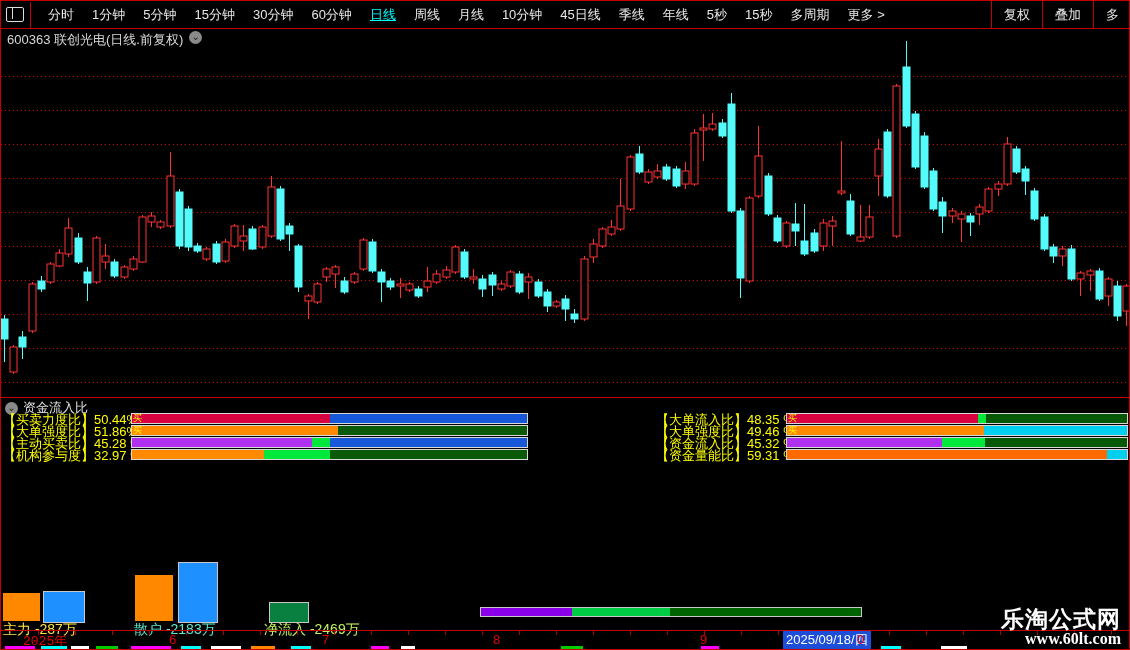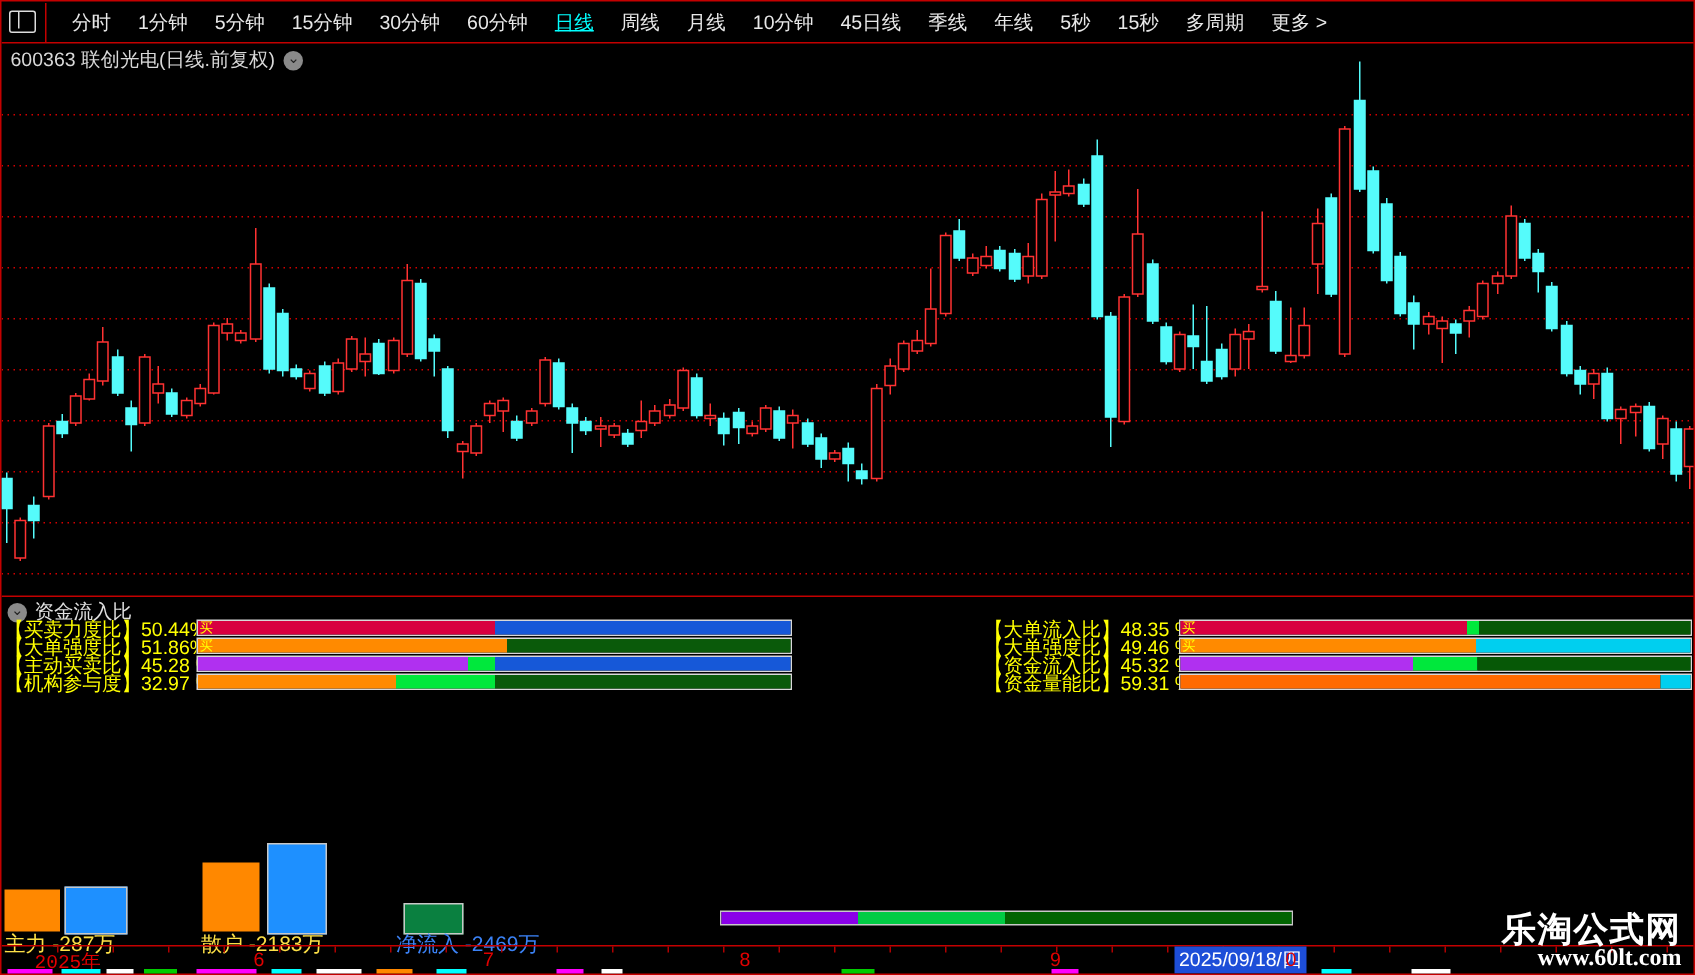--- a/index.html
+++ b/index.html
@@ -12,21 +12,21 @@
            display:flex;align-items:center;color:#e8e8e8;font-size:13px;}
   #win-icon{width:16px;height:13px;border:1px solid #ddd;border-radius:2px;margin:0 6px 0 5px;
             position:relative;}
   #win-icon:after{content:"";position:absolute;left:5px;top:0;width:1px;height:11px;background:#ddd;}
   #tb-sep{width:1px;height:26px;background:#c40000;margin-right:8px;}
   .tb-item{padding:0 9px;white-space:nowrap;cursor:default;}
   .tb-item.active{color:#00ffff;text-decoration:underline;}
   #tb-right{margin-left:auto;display:flex;height:27px;}
   .tb-box{border-left:1px solid #c40000;padding:0 12px;display:flex;align-items:center;white-space:nowrap;}
   
-  #title-row{left:6px;top:30px;color:#d8d8d8;font-size:13px;display:flex;align-items:center;gap:6px;}
+  #title-row{left:6px;top:30px;color:#d8d8d8;font-size:13px;display:flex;gap:6px;}
   .chev-circle{width:13px;height:13px;border-radius:50%;background:#8a8a8a;color:#222;
                font-size:10px;line-height:11px;text-align:center;display:inline-block;}
   
   #panel-header{left:4px;top:398px;color:#e0e0e0;font-size:13px;display:flex;align-items:center;gap:5px;}
   
   .ind-label{position:absolute;color:#ffff00;font-size:13px;white-space:nowrap;letter-spacing:0;}
   .ind-bar{position:absolute;height:9px;border:1px solid #d8d8d8;background:#000;}
   .ind-seg{position:absolute;top:0;height:9px;}
   .ind-marker{position:absolute;color:#ffff00;font-size:9px;line-height:9px;z-index:3;}
   
@@ -63,20 +63,25 @@
       <div class="tb-item">周线</div>
       <div class="tb-item">月线</div>
       <div class="tb-item">10分钟</div>
       <div class="tb-item">45日线</div>
       <div class="tb-item">季线</div>
       <div class="tb-item">年线</div>
       <div class="tb-item">5秒</div>
       <div class="tb-item">15秒</div>
       <div class="tb-item">多周期</div>
       <div class="tb-item">更多 &gt;</div>
+    </div>
+  <div id="tb-right">
+      <div class="tb-box">复权</div>
+      <div class="tb-box">叠加</div>
+      <div class="tb-box">多</div>
     </div>
 </div>
 
 <svg id="chart-svg" width="1130" height="650">
     <line x1="0" y1="75.5" x2="1130" y2="75.5" stroke="#d40000" stroke-width="1" stroke-dasharray="1 3"></line>
     <line x1="0" y1="109.5" x2="1130" y2="109.5" stroke="#d40000" stroke-width="1" stroke-dasharray="1 3"></line>
     <line x1="0" y1="143.5" x2="1130" y2="143.5" stroke="#d40000" stroke-width="1" stroke-dasharray="1 3"></line>
     <line x1="0" y1="177.5" x2="1130" y2="177.5" stroke="#d40000" stroke-width="1" stroke-dasharray="1 3"></line>
     <line x1="0" y1="211.5" x2="1130" y2="211.5" stroke="#d40000" stroke-width="1" stroke-dasharray="1 3"></line>
     <line x1="0" y1="245.5" x2="1130" y2="245.5" stroke="#d40000" stroke-width="1" stroke-dasharray="1 3"></line>
@@ -398,23 +403,23 @@
       <div class="ind-seg" style="left: 320px; width: 20px; background: rgb(0, 207, 239);"></div>
     </div>
   </div>
 
 <div id="volume-area">
     <div class="vol-bar" style="left: 2px; top: 592px; width: 37px; height: 28px; background: rgb(255, 136, 0);"></div>
     <div class="vol-bar" style="left: 42px; top: 590px; width: 40px; height: 30px; background: rgb(30, 144, 255); border: 1px solid rgb(200, 200, 200);"></div>
     <div class="vol-label" style="left: 2px; top: 620px; color: #fde047;">主力 -287万</div>
     <div class="vol-bar" style="left: 134px; top: 574px; width: 38px; height: 46px; background: rgb(255, 136, 0);"></div>
     <div class="vol-bar" style="left: 177px; top: 561px; width: 38px; height: 59px; background: rgb(30, 144, 255); border: 1px solid rgb(200, 200, 200);"></div>
-    <div class="vol-label" style="left: 133px; top: 620px; color: #fde047; text-align: center;">散户 -2183万</div>
+    <div class="vol-label" style="left: 133px; top: 620px; color: #5eead4; text-align: center;">散户 -2183万</div>
     <div class="vol-bar" style="left: 268px; top: 601px; width: 38px; height: 19px; background: rgb(10, 128, 64); border: 1px solid rgb(200, 200, 200);"></div>
-    <div class="vol-label" style="left: 263px; top: 620px; color: #3b82f6;">净流入 -2469万</div>
+    <div class="vol-label" style="left: 263px; top: 620px; color: #bef264;">净流入 -2469万</div>
     <div class="vol-bar" style="left: 479px; top: 606px; height: 8px; border: 1px solid rgb(200, 200, 200); display: flex;">
       <div style="width: 91px; height: 8px; background: rgb(138, 0, 232);"></div>
       <div style="width: 98px; height: 8px; background: rgb(0, 204, 68);"></div>
       <div style="width: 191px; height: 8px; background: rgb(0, 100, 0);"></div>
     </div>
   </div>
 
 <div id="axis-line" class="abs"></div>
 <div id="axis-labels">
     <div class="ax-tick" style="left: 37px;"></div>

